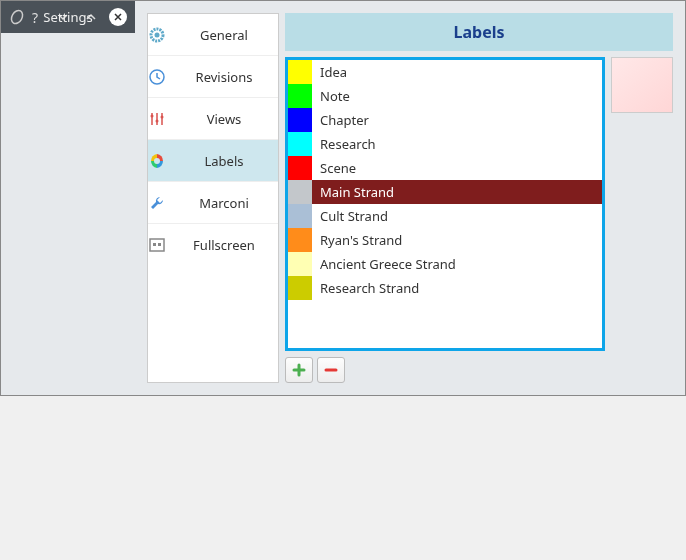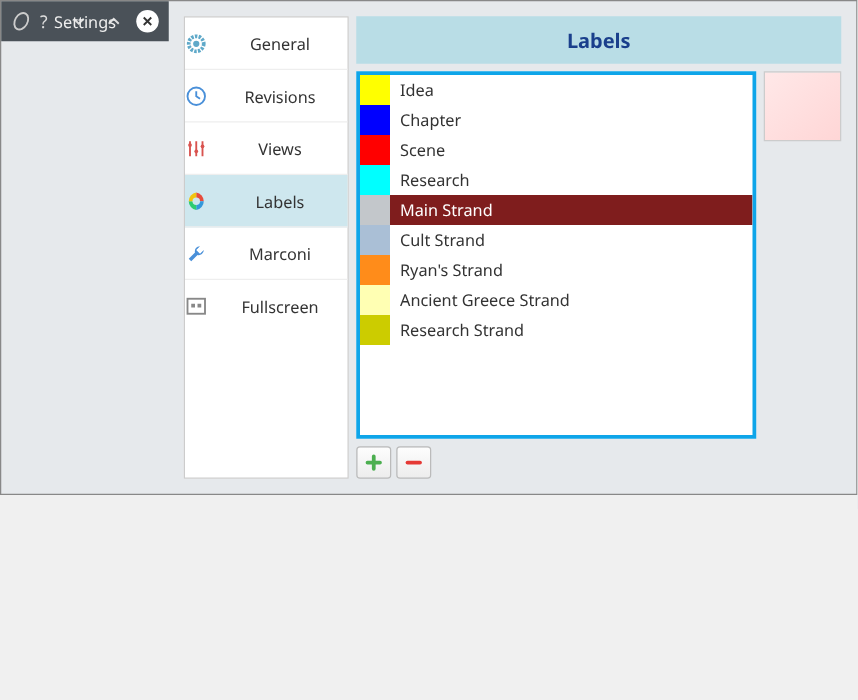--- a/index.html
+++ b/index.html
@@ -128,30 +128,34 @@
       <div class="header-row">
         <div class="header-title">Labels</div>
       </div>
       <div class="list-row">
         <div class="list-box" id="labels-list">
             <div class="list-item">
               <div class="swatch" style="background: rgb(255, 255, 0);"></div>
               <div class="text">Idea</div>
             </div>
             <div class="list-item">
+              <div class="swatch" style="background: rgb(0, 255, 0);"></div>
+              <div class="text">Note</div>
+            </div>
+            <div class="list-item">
               <div class="swatch" style="background: rgb(0, 0, 255);"></div>
               <div class="text">Chapter</div>
             </div>
             <div class="list-item">
+              <div class="swatch" style="background: rgb(0, 255, 255);"></div>
+              <div class="text">Research</div>
+            </div>
+            <div class="list-item">
               <div class="swatch" style="background: rgb(255, 0, 0);"></div>
               <div class="text">Scene</div>
-            </div>
-            <div class="list-item">
-              <div class="swatch" style="background: rgb(0, 255, 255);"></div>
-              <div class="text">Research</div>
             </div>
             <div class="list-item selected">
               <div class="swatch" style="background: rgb(195, 199, 203);"></div>
               <div class="text">Main Strand</div>
             </div>
             <div class="list-item">
               <div class="swatch" style="background: rgb(170, 191, 214);"></div>
               <div class="text">Cult Strand</div>
             </div>
             <div class="list-item">

